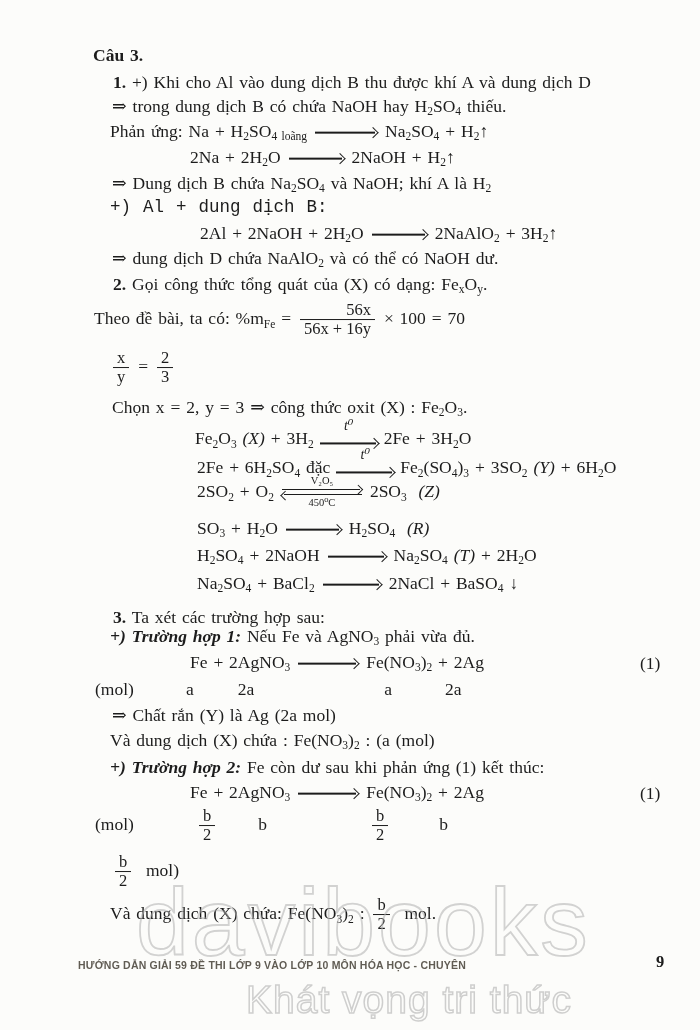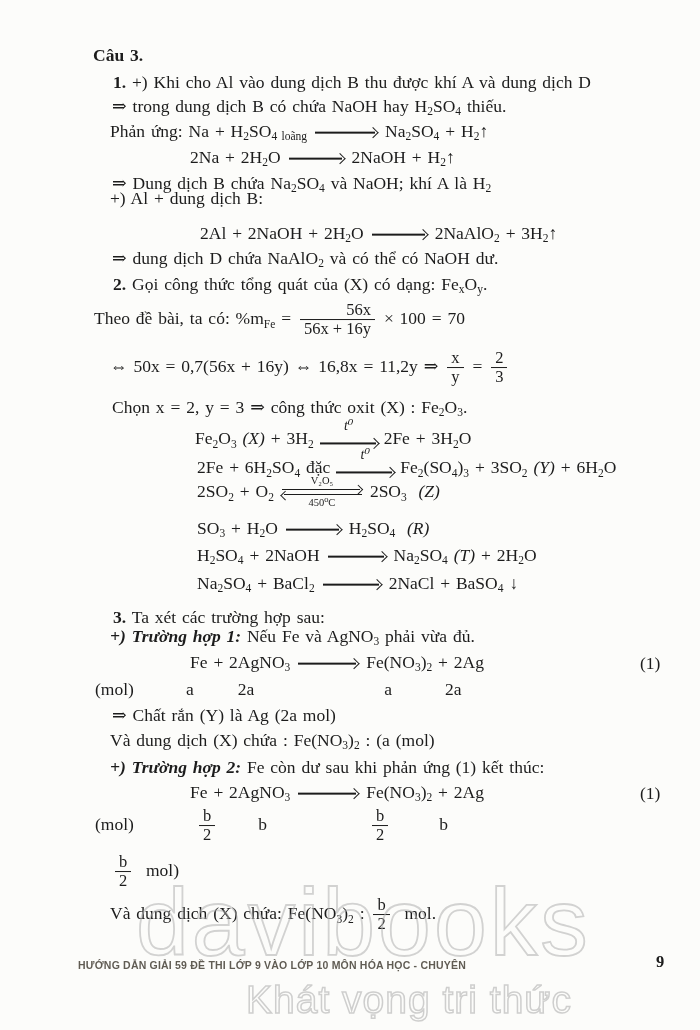--- a/index.html
+++ b/index.html
@@ -67,26 +67,26 @@
 <body>
 
 <div class="page">
   <div id="content">
       <div class="line" style="left: 93px; top: 55px;"><span class="bold">Câu 3.</span></div>
       <div class="line" style="left: 113px; top: 82px;"><span class="bold">1.</span><span class="tk"> +) Khi cho Al vào dung dịch B thu được khí A và dung dịch D</span></div>
       <div class="line" style="left: 112px; top: 107px;"><span class="tk">⇒ trong dung dịch B có chứa NaOH hay H</span><span class="sub">2</span><span class="tk">SO</span><span class="sub">4</span><span class="tk"> thiếu.</span></div>
       <div class="line" style="left: 110px; top: 132px;"><span class="tk">Phản ứng: Na + H</span><span class="sub">2</span><span class="tk">SO</span><span class="sub">4 loãng</span><span class="arr" style="width: 62px;"></span><span class="tk">Na</span><span class="sub">2</span><span class="tk">SO</span><span class="sub">4</span><span class="tk"> + H</span><span class="sub">2</span><span class="tk">↑</span></div>
       <div class="line" style="left: 190px; top: 158px;"><span class="tk">2Na + 2H</span><span class="sub">2</span><span class="tk">O</span><span class="arr" style="width: 55px;"></span><span class="tk">2NaOH + H</span><span class="sub">2</span><span class="tk">↑</span></div>
       <div class="line" style="left: 112px; top: 184px;"><span class="tk">⇒ Dung dịch B chứa Na</span><span class="sub">2</span><span class="tk">SO</span><span class="sub">4</span><span class="tk"> và NaOH; khí A là H</span><span class="sub">2</span></div>
-      <div class="line" style="left: 110px; top: 198px;"><span class="tk">+) Al + dung dịch B:</span></div>
+      <div class="line" style="left: 110px; top: 207px; font-family: Liberation Mono, monospace;"><span class="tk">+) Al + dung dịch B:</span></div>
       <div class="line" style="left: 200px; top: 234px;"><span class="tk">2Al + 2NaOH + 2H</span><span class="sub">2</span><span class="tk">O</span><span class="arr" style="width: 55px;"></span><span class="tk">2NaAlO</span><span class="sub">2</span><span class="tk"> + 3H</span><span class="sub">2</span><span class="tk">↑</span></div>
       <div class="line" style="left: 112px; top: 259px;"><span class="tk">⇒ dung dịch D chứa NaAlO</span><span class="sub">2</span><span class="tk"> và có thể có NaOH dư.</span></div>
       <div class="line" style="left: 113px; top: 285px;"><span class="bold">2.</span><span class="tk"> Gọi công thức tổng quát của (X) có dạng: Fe</span><span class="sub">x</span><span class="tk">O</span><span class="sub">y</span><span class="tk">.</span></div>
       <div class="line" style="left: 94px; top: 320px;"><span class="tk">Theo đề bài, ta có: %m</span><span class="sub">Fe</span><span class="tk"> = </span><span class="frac"><span class="num">56x</span><span class="den">56x + 16y</span></span><span class="tk"> × 100 = 70</span></div>
-      <div class="line" style="left: 110px; top: 368px;"><span class="tk">⇔ 50x = 0,7(56x + 16y) ⇔ 16,8x = 11,2y ⇒ </span><span class="frac"><span class="num">x</span><span class="den">y</span></span><span class="tk"> = </span><span class="frac"><span class="num">2</span><span class="den">3</span></span></div>
+      <div class="line" style="left: 110px; top: 368px;"><span class="frac"><span class="num">x</span><span class="den">y</span></span><span class="tk"> = </span><span class="frac"><span class="num">2</span><span class="den">3</span></span></div>
       <div class="line" style="left: 112px; top: 408px;"><span class="tk">Chọn x = 2, y = 3 ⇒ công thức oxit (X) : Fe</span><span class="sub">2</span><span class="tk">O</span><span class="sub">3</span><span class="tk">.</span></div>
       <div class="line" style="left: 195px; top: 436px;"><span class="tk">Fe</span><span class="sub">2</span><span class="tk">O</span><span class="sub">3</span><span class="ital"> (X)</span><span class="tk"> + 3H</span><span class="sub">2</span><span class="arrwrap"><span class="albl">t⁰</span><span class="arr" style="width: 58px;"></span></span><span class="tk">2Fe + 3H</span><span class="sub">2</span><span class="tk">O</span></div>
       <div class="line" style="left: 197px; top: 465px;"><span class="tk">2Fe + 6H</span><span class="sub">2</span><span class="tk">SO</span><span class="sub">4</span><span class="tk"> đặc</span><span class="arrwrap"><span class="albl">t⁰</span><span class="arr" style="width: 58px;"></span></span><span class="tk">Fe</span><span class="sub">2</span><span class="tk">(SO</span><span class="sub">4</span><span class="tk">)</span><span class="sub">3</span><span class="tk"> + 3SO</span><span class="sub">2</span><span class="ital"> (Y)</span><span class="tk"> + 6H</span><span class="sub">2</span><span class="tk">O</span></div>
       <div class="line" style="left: 197px; top: 492px;"><span class="tk">2SO</span><span class="sub">2</span><span class="tk"> + O</span><span class="sub">2</span><span class="eqwrap"><span class="albl">V₂O₅</span><span class="eq" style="width: 80px;"><i class="l1"></i><i class="h1"></i><i class="l2"></i><i class="h2"></i></span><span class="albl">450⁰C</span></span><span class="tk">2SO</span><span class="sub">3</span><span class="ital">  (Z)</span></div>
       <div class="line" style="left: 197px; top: 529px;"><span class="tk">SO</span><span class="sub">3</span><span class="tk"> + H</span><span class="sub">2</span><span class="tk">O</span><span class="arr" style="width: 55px;"></span><span class="tk">H</span><span class="sub">2</span><span class="tk">SO</span><span class="sub">4</span><span class="ital">  (R)</span></div>
       <div class="line" style="left: 197px; top: 556px;"><span class="tk">H</span><span class="sub">2</span><span class="tk">SO</span><span class="sub">4</span><span class="tk"> + 2NaOH</span><span class="arr" style="width: 58px;"></span><span class="tk">Na</span><span class="sub">2</span><span class="tk">SO</span><span class="sub">4</span><span class="ital"> (T)</span><span class="tk"> + 2H</span><span class="sub">2</span><span class="tk">O</span></div>
       <div class="line" style="left: 197px; top: 584px;"><span class="tk">Na</span><span class="sub">2</span><span class="tk">SO</span><span class="sub">4</span><span class="tk"> + BaCl</span><span class="sub">2</span><span class="arr" style="width: 58px;"></span><span class="tk">2NaCl + BaSO</span><span class="sub">4</span><span class="tk"> ↓</span></div>
       <div class="line" style="left: 113px; top: 617px;"><span class="bold">3.</span><span class="tk"> Ta xét các trường hợp sau:</span></div>
       <div class="line" style="left: 110px; top: 637px;"><span class="boldital">+) Trường hợp 1:</span><span class="tk"> Nếu Fe và AgNO</span><span class="sub">3</span><span class="tk"> phải vừa đủ.</span></div>
       <div class="line" style="left: 190px; top: 663px;"><span class="tk">Fe + 2AgNO</span><span class="sub">3</span><span class="arr" style="width: 60px;"></span><span class="tk">Fe(NO</span><span class="sub">3</span><span class="tk">)</span><span class="sub">2</span><span class="tk"> + 2Ag</span></div>

